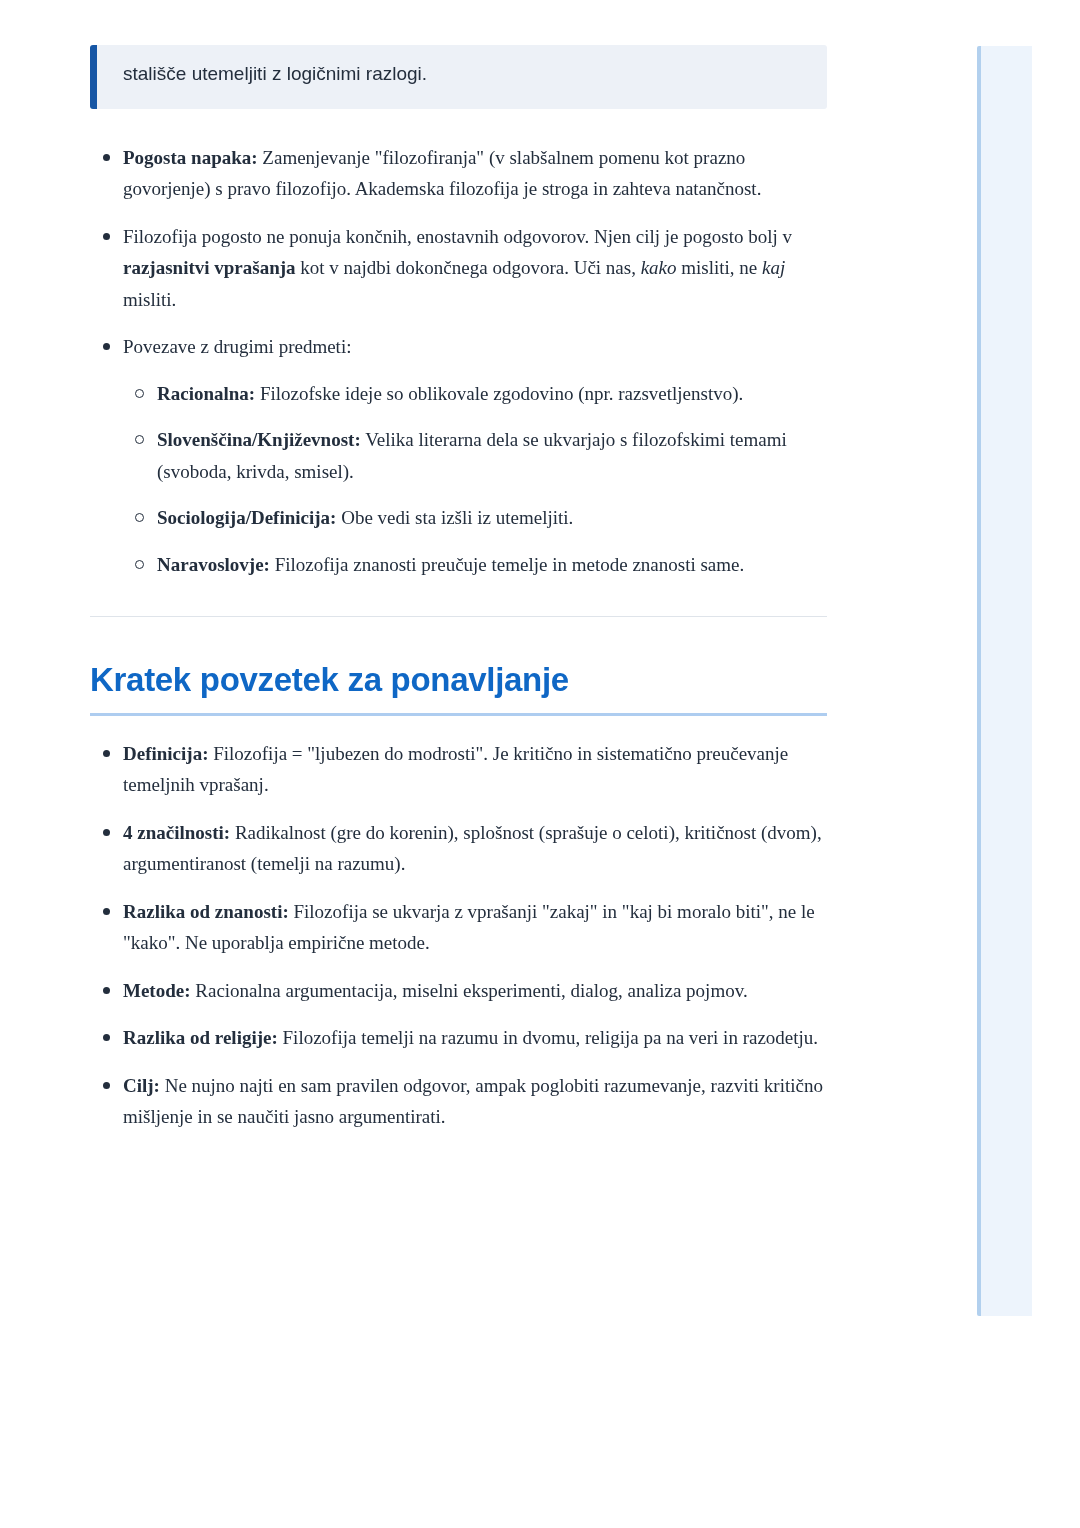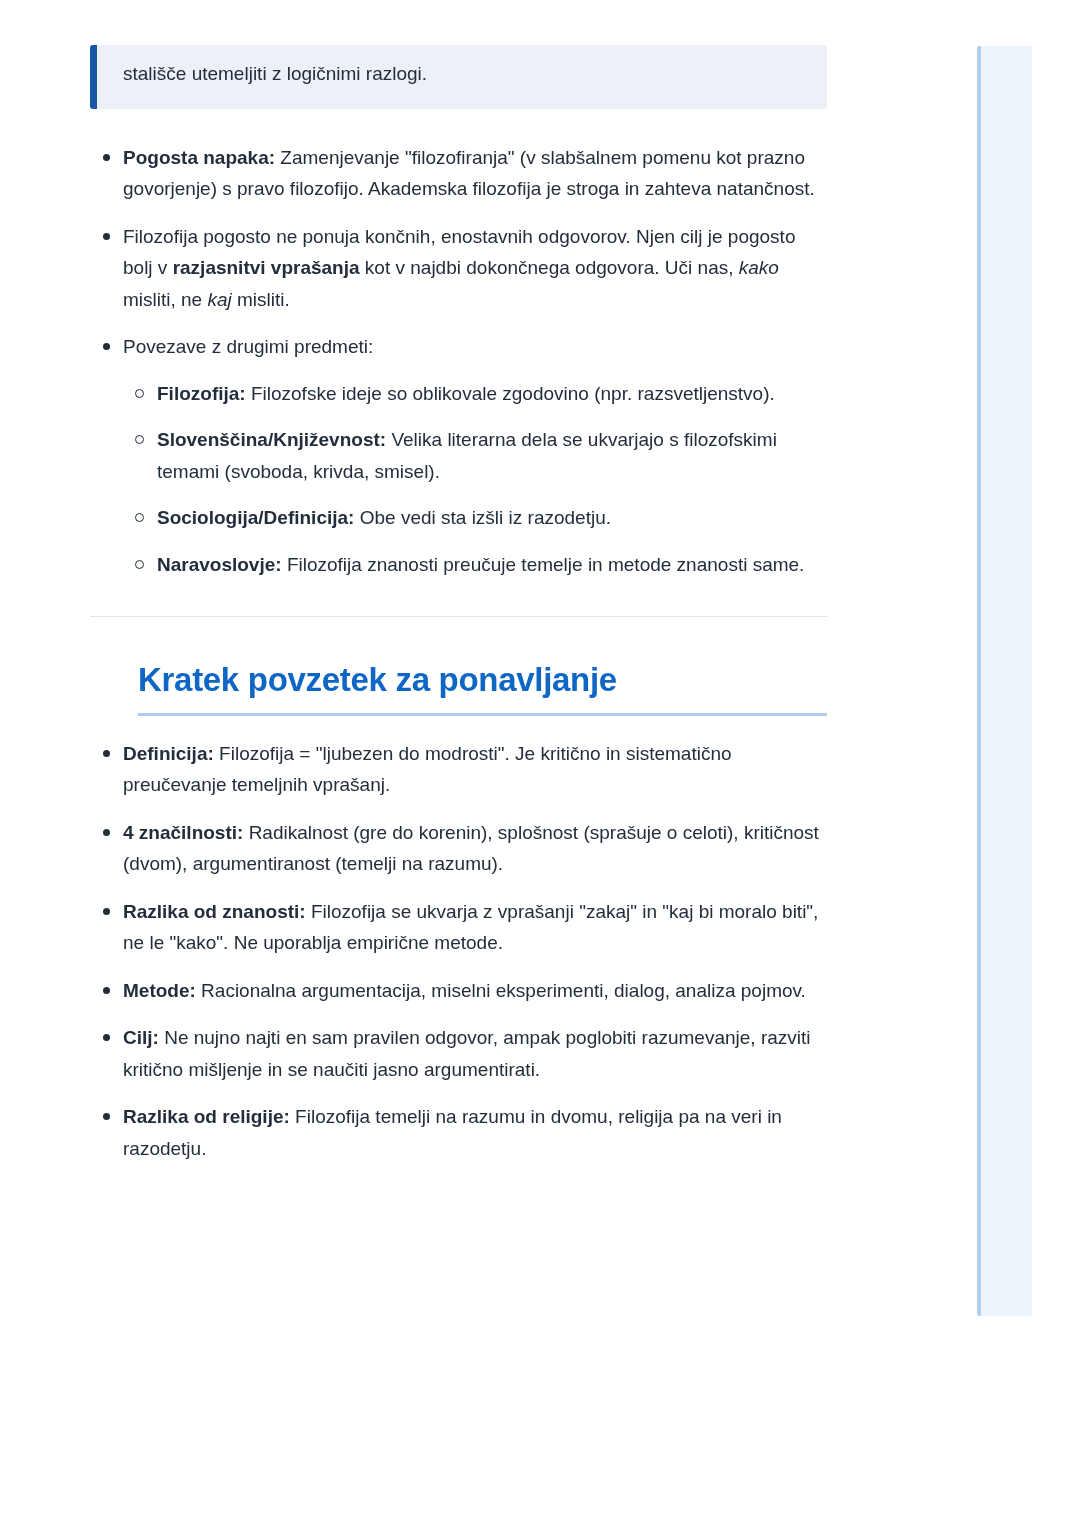--- a/index.html
+++ b/index.html
@@ -21,21 +21,21 @@
     position:absolute; left:90px; top:45px; width:737px;
     font-size:19px; line-height:31.5px;
   }
   .quote {
     background:#edf1f7;
     border-left:7px solid #1656a5;
     border-radius:3px;
     padding:13px 20px 19px 26px;
   }
   ul { list-style:none; }
-  ul.l1 { margin-top:33px; }
+  ul.l1 { margin-top:33px;font-family:Liberation Serif, serif; }
   ul.l1 > li { position:relative; padding-left:33px; margin-bottom:16px; }
   ul.l1 > li::before {
     content:""; position:absolute; left:13px; top:12px;
     width:7px; height:7px; border-radius:50%; background:#232e3d;
   }
   ul.l2 { margin-top:15px; }
   ul.l2 > li { position:relative; padding-left:34px; margin-bottom:15px; }
   ul.l2 > li:last-child { margin-bottom:6px; }
   ul.l2 > li::before {
     content:""; position:absolute; left:12px; top:11px;
@@ -47,21 +47,20 @@
   hr.divider {
     border:none; border-top:1px solid #dfe4ea;
     margin-top:36px;
   }
   h1.section-heading {
     margin-top:42px;
     font-size:33px; line-height:1.3; font-weight:700;
     color:#0f67c5; letter-spacing:-0.3px;
     padding-bottom:11px;
     border-bottom:3px solid #aecdf0;
-    margin-left:48px;
   }
   ul.summary { margin-top:22px; }
   .footer {
     position:absolute; top:1438px; right:68px;
     font-size:14px; color:#9aa3ae; line-height:18px;
   }
 </style>
 </head>
 <body>
 
@@ -74,38 +73,38 @@
     <div class="quote">
       <span>stališče utemeljiti z logičnimi razlogi.</span>
     </div>
 
     <ul class="l1">
       <li><span class="b">Pogosta napaka:</span><span> Zamenjevanje "filozofiranja" (v slabšalnem pomenu kot prazno govorjenje) s pravo filozofijo. Akademska filozofija je stroga in zahteva natančnost.</span></li>
       <li><span>Filozofija pogosto ne ponuja končnih, enostavnih odgovorov. Njen cilj je pogosto bolj v </span><span class="b">razjasnitvi vprašanja</span><span> kot v najdbi dokončnega odgovora. Uči nas, </span><span class="i">kako</span><span> misliti, ne </span><span class="i">kaj</span><span> misliti.</span></li>
       <li>
         <span><span>Povezave z drugimi predmeti:</span></span>
         <ul class="l2">
-          <li><span class="b">Filozofija:</span><span> Filozofske ideje so oblikovale zgodovino (npr. razsvetljenstvo).</span></li>
+          <li><span class="b">Racionalna:</span><span> Filozofske ideje so oblikovale zgodovino (npr. razsvetljenstvo).</span></li>
           <li><span class="b">Slovenščina/Književnost:</span><span> Velika literarna dela se ukvarjajo s filozofskimi temami (svoboda, krivda, smisel).</span></li>
-          <li><span class="b">Sociologija/Definicija:</span><span> Obe vedi sta izšli iz razodetju.</span></li>
+          <li><span class="b">Sociologija/Definicija:</span><span> Obe vedi sta izšli iz utemeljiti.</span></li>
           <li><span class="b">Naravoslovje:</span><span> Filozofija znanosti preučuje temelje in metode znanosti same.</span></li>
         </ul>
       </li>
     </ul>
 
     <hr class="divider">
 
     <h1 class="section-heading">Kratek povzetek za ponavljanje</h1>
 
     <ul class="l1 summary">
       <li><span class="b">Definicija:</span><span> Filozofija = "ljubezen do modrosti". Je kritično in sistematično preučevanje temeljnih vprašanj.</span></li>
       <li><span class="b">4 značilnosti:</span><span> Radikalnost (gre do korenin), splošnost (sprašuje o celoti), kritičnost (dvom), argumentiranost (temelji na razumu).</span></li>
       <li><span class="b">Razlika od znanosti:</span><span> Filozofija se ukvarja z vprašanji "zakaj" in "kaj bi moralo biti", ne le "kako". Ne uporablja empirične metode.</span></li>
       <li><span class="b">Metode:</span><span> Racionalna argumentacija, miselni eksperimenti, dialog, analiza pojmov.</span></li>
+      <li><span class="b">Razlika od religije:</span><span> Filozofija temelji na razumu in dvomu, religija pa na veri in razodetju.</span></li>
       <li><span class="b">Cilj:</span><span> Ne nujno najti en sam pravilen odgovor, ampak poglobiti razumevanje, razviti kritično mišljenje in se naučiti jasno argumentirati.</span></li>
-      <li><span class="b">Razlika od religije:</span><span> Filozofija temelji na razumu in dvomu, religija pa na veri in razodetju.</span></li>
     </ul>
 
   </div>
 
   <div class="footer">(c) Knowunity 2025</div>
 
 </div>
 
 </body></html>

